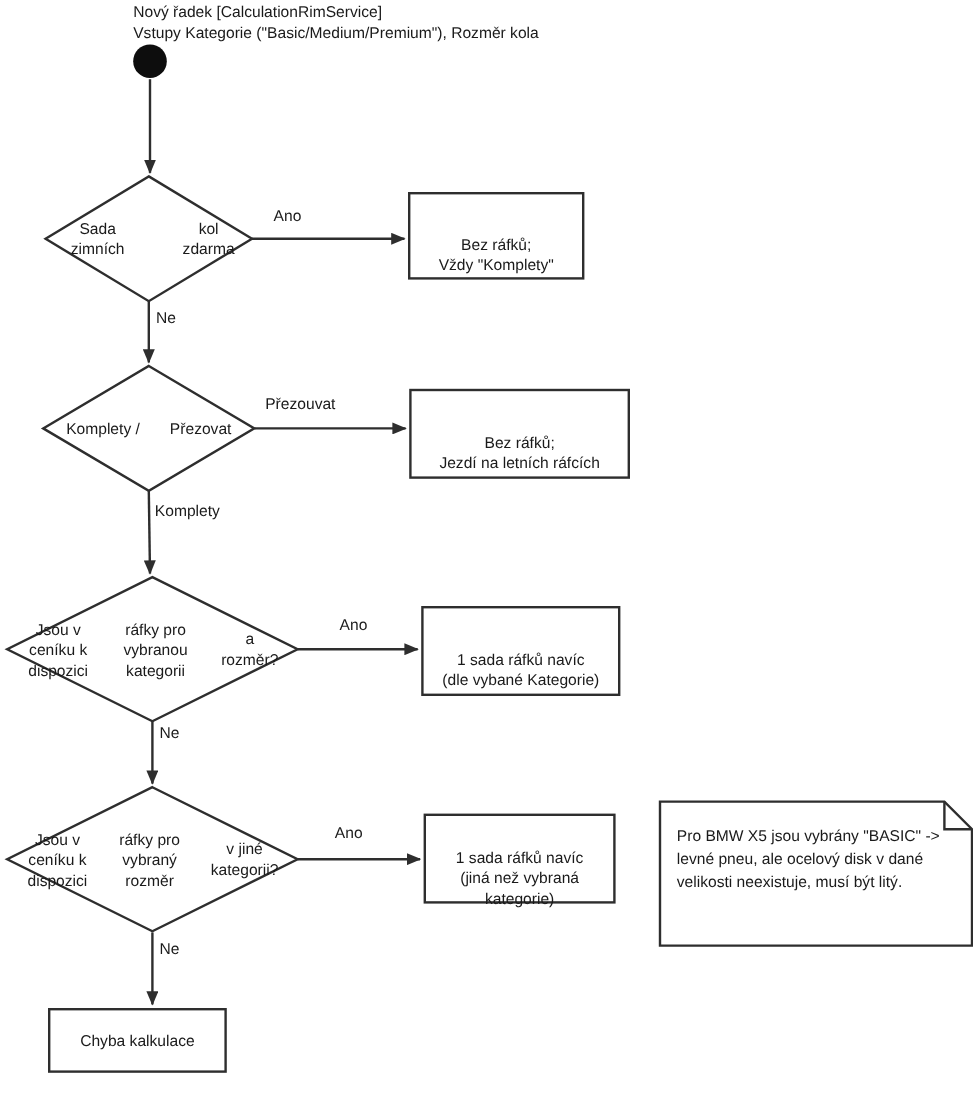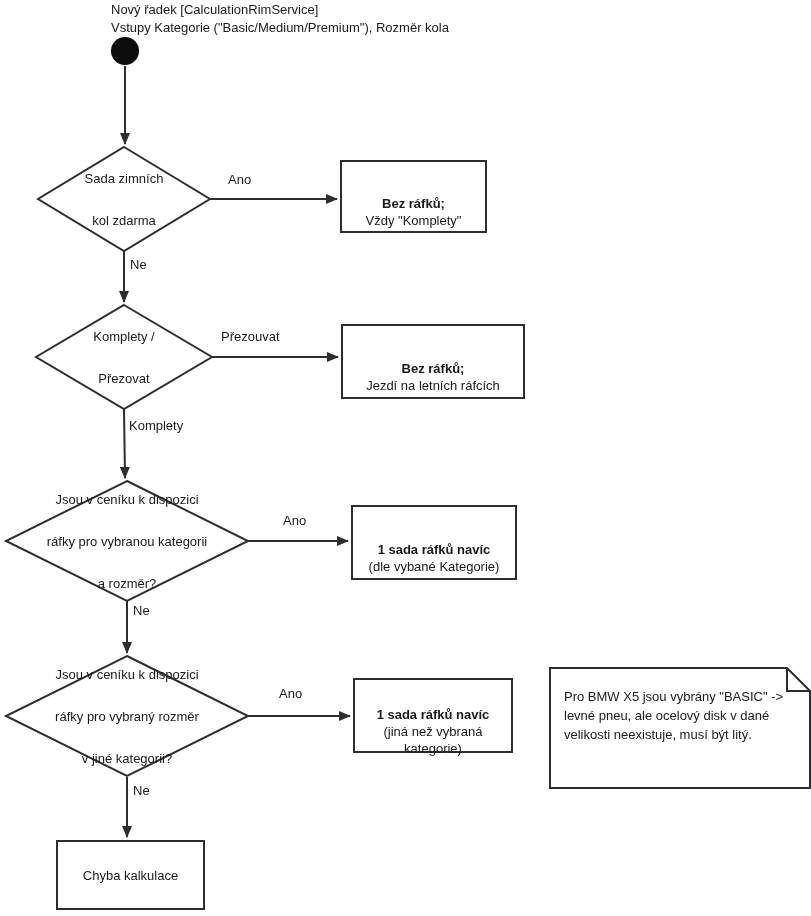--- a/index.html
+++ b/index.html
@@ -17,30 +17,30 @@
     color:var(--text);
     overflow:hidden;
     padding-left:19px;
   }
   svg.layer{position:absolute;left:0;top:0;z-index:1;}
   .shape{stroke:var(--line);stroke-width:2;fill:var(--fill);}
   .edge{stroke:var(--line);stroke-width:2;fill:none;}
   .arrowhead{fill:var(--line);}
   .start{fill:#0d0d0d;stroke:none;}
   .txt{position:absolute;z-index:2;line-height:18px;}
-  .center{display:flex;flex-direction:column;align-items:center;justify-content:center;text-align:center;gap:25px;}
+  .center{display:flex;flex-direction:row;align-items:center;justify-content:center;text-align:center;gap:25px;}
   .box{
     position:absolute;z-index:2;
     border:2px solid var(--line);
     background:var(--fill);
     box-sizing:border-box;
     display:flex;flex-direction:column;align-items:center;justify-content:center;
     text-align:center;line-height:17px;padding:2px 4px;
   }
-  .bold{font-weight:bold;margin-top:31px;}
+  .bold{font-weight:normal;margin-top:31px;}
   .dtext{line-height:17px;}
   .note-text{line-height:19px;}
 </style>
 </head>
 <body>
 
 <div class="canvas">
 
   <svg class="layer" width="811" height="916">
     <defs>
@@ -103,21 +103,21 @@
     <span>Jezdí na letních ráfcích</span>
   </div>
   <div class="box" style="left:351px;top:505px;width:166px;height:75px;">
     <span class="bold">1 sada ráfků navíc</span>
     <span>(dle vybané Kategorie)</span>
   </div>
   <div class="box" style="left:353px;top:678px;width:160px;height:75px;">
     <span class="bold">1 sada ráfků navíc</span>
     <span>(jiná než vybraná kategorie)</span>
   </div>
-  <div class="box" style="left:56px;top:840px;width:149px;height:70px;">
+  <div class="box" style="left:40px;top:840px;width:149px;height:54px;">
     <span>Chyba kalkulace</span>
   </div>
 
   <div class="txt" style="left:228px;top:171px;">Ano</div>
   <div class="txt" style="left:130px;top:256px;">Ne</div>
   <div class="txt" style="left:221px;top:328px;">Přezouvat</div>
   <div class="txt" style="left:129px;top:417px;">Komplety</div>
   <div class="txt" style="left:283px;top:512px;">Ano</div>
   <div class="txt" style="left:133px;top:602px;">Ne</div>
   <div class="txt" style="left:279px;top:685px;">Ano</div>

